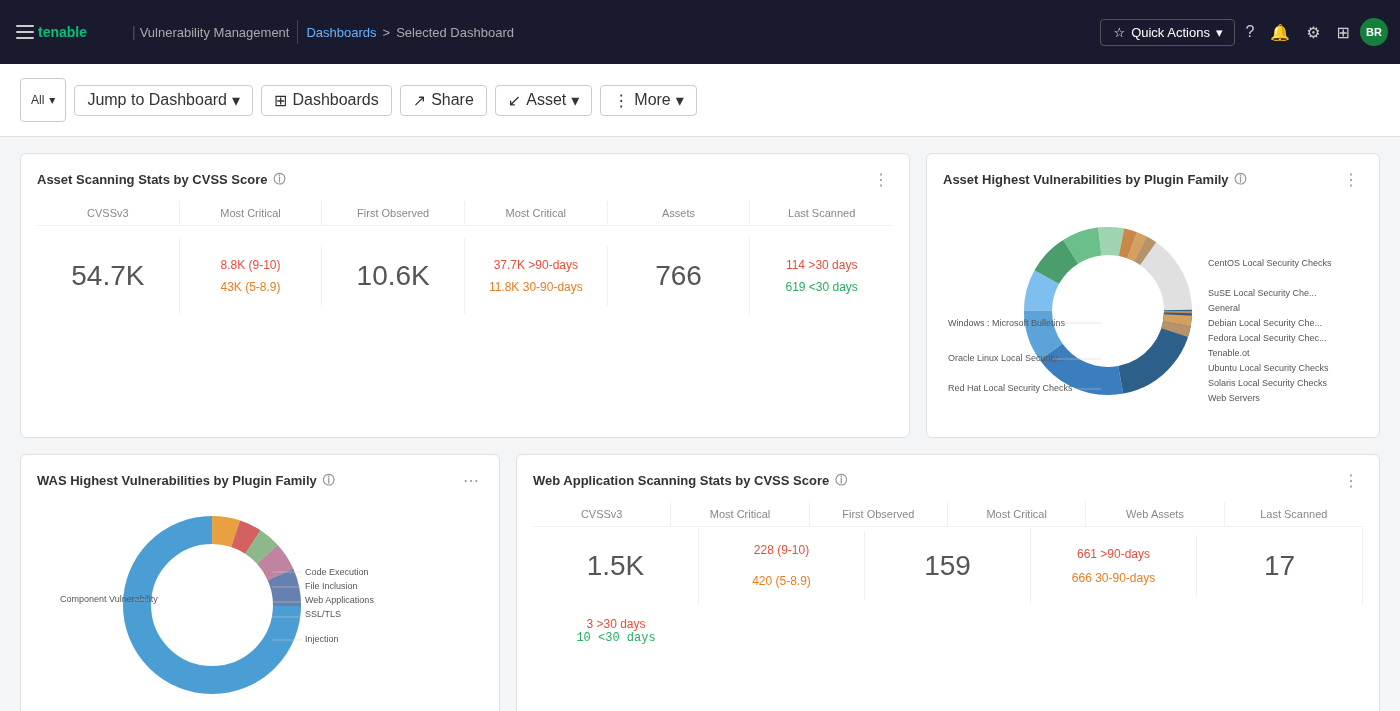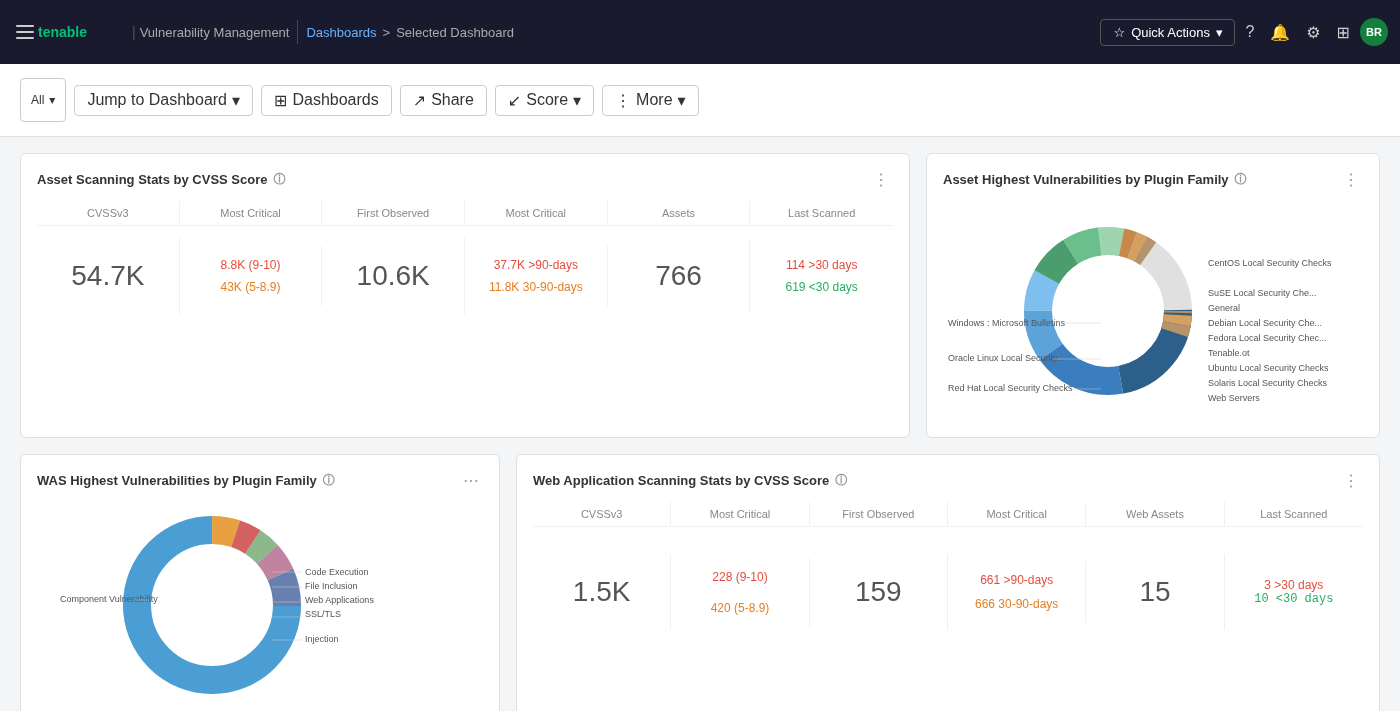--- a/index.html
+++ b/index.html
@@ -192,21 +192,21 @@
     <button class="btn">
       <span>⊞</span>
       <span>Dashboards</span>
     </button>
     <button class="btn">
       <span>↗</span>
       <span>Share</span>
     </button>
     <button class="btn">
       <span>↙</span>
-      <span>Score</span>
+      <span>Asset</span>
       <span>▾</span>
     </button>
     <button class="btn">
       <span>⋮</span>
       <span>More</span>
       <span>▾</span>
     </button>
   </div>
 </div>
 
@@ -372,37 +372,37 @@
 
       <div style="display:grid; grid-template-columns: 1fr 1fr 1fr 1fr 1fr 1fr; border-bottom: 1px solid #f0f0f0;">
         <div style="padding:6px 8px; font-size:11px; color:#888; text-align:center; border-right:1px solid #f0f0f0;">CVSSv3</div>
         <div style="padding:6px 8px; font-size:11px; color:#888; text-align:center; border-right:1px solid #f0f0f0;">Most Critical</div>
         <div style="padding:6px 8px; font-size:11px; color:#888; text-align:center; border-right:1px solid #f0f0f0;">First Observed</div>
         <div style="padding:6px 8px; font-size:11px; color:#888; text-align:center; border-right:1px solid #f0f0f0;">Most Critical</div>
         <div style="padding:6px 8px; font-size:11px; color:#888; text-align:center; border-right:1px solid #f0f0f0;">Web Assets</div>
         <div style="padding:6px 8px; font-size:11px; color:#888; text-align:center;">Last Scanned</div>
       </div>
 
-      <div style="display:grid; grid-template-columns: 1fr 1fr 1fr 1fr 1fr 1fr; align-items:center; min-height:130px;">
+      <div style="display:grid; grid-template-columns: 1fr 1fr 1fr 1fr 1fr; align-items:center; min-height:130px;">
         <div style="text-align:center; padding:12px 4px; border-right:1px solid #f0f0f0;">
           <div class="big-number">1.5K</div>
         </div>
         <div style="text-align:center; padding:12px 4px; border-right:1px solid #f0f0f0;">
           <div class="stat-red">228 (9-10)</div>
           <div class="stat-orange" style="margin-top:17px;">420 (5-8.9)</div>
         </div>
         <div style="text-align:center; padding:12px 4px; border-right:1px solid #f0f0f0;">
           <div class="big-number">159</div>
         </div>
         <div style="text-align:center; padding:12px 4px; border-right:1px solid #f0f0f0;">
           <div class="stat-red">661 &gt;90-days</div>
           <div class="stat-orange" style="margin-top:10px;">666 30-90-days</div>
         </div>
         <div style="text-align:center; padding:12px 4px; border-right:1px solid #f0f0f0;">
-          <div class="big-number">15</div>
+          <div class="big-number">17</div>
         </div>
         <div style="text-align:center; padding:12px 4px;">
           <div class="stat-red">3 &gt;30 days</div>
           <div class="stat-green" style="font-family:Liberation Mono, monospace;">10 &lt;30 days</div>
         </div>
       </div>
     </div>
   </div>
 
   <div class="bottom-row">

